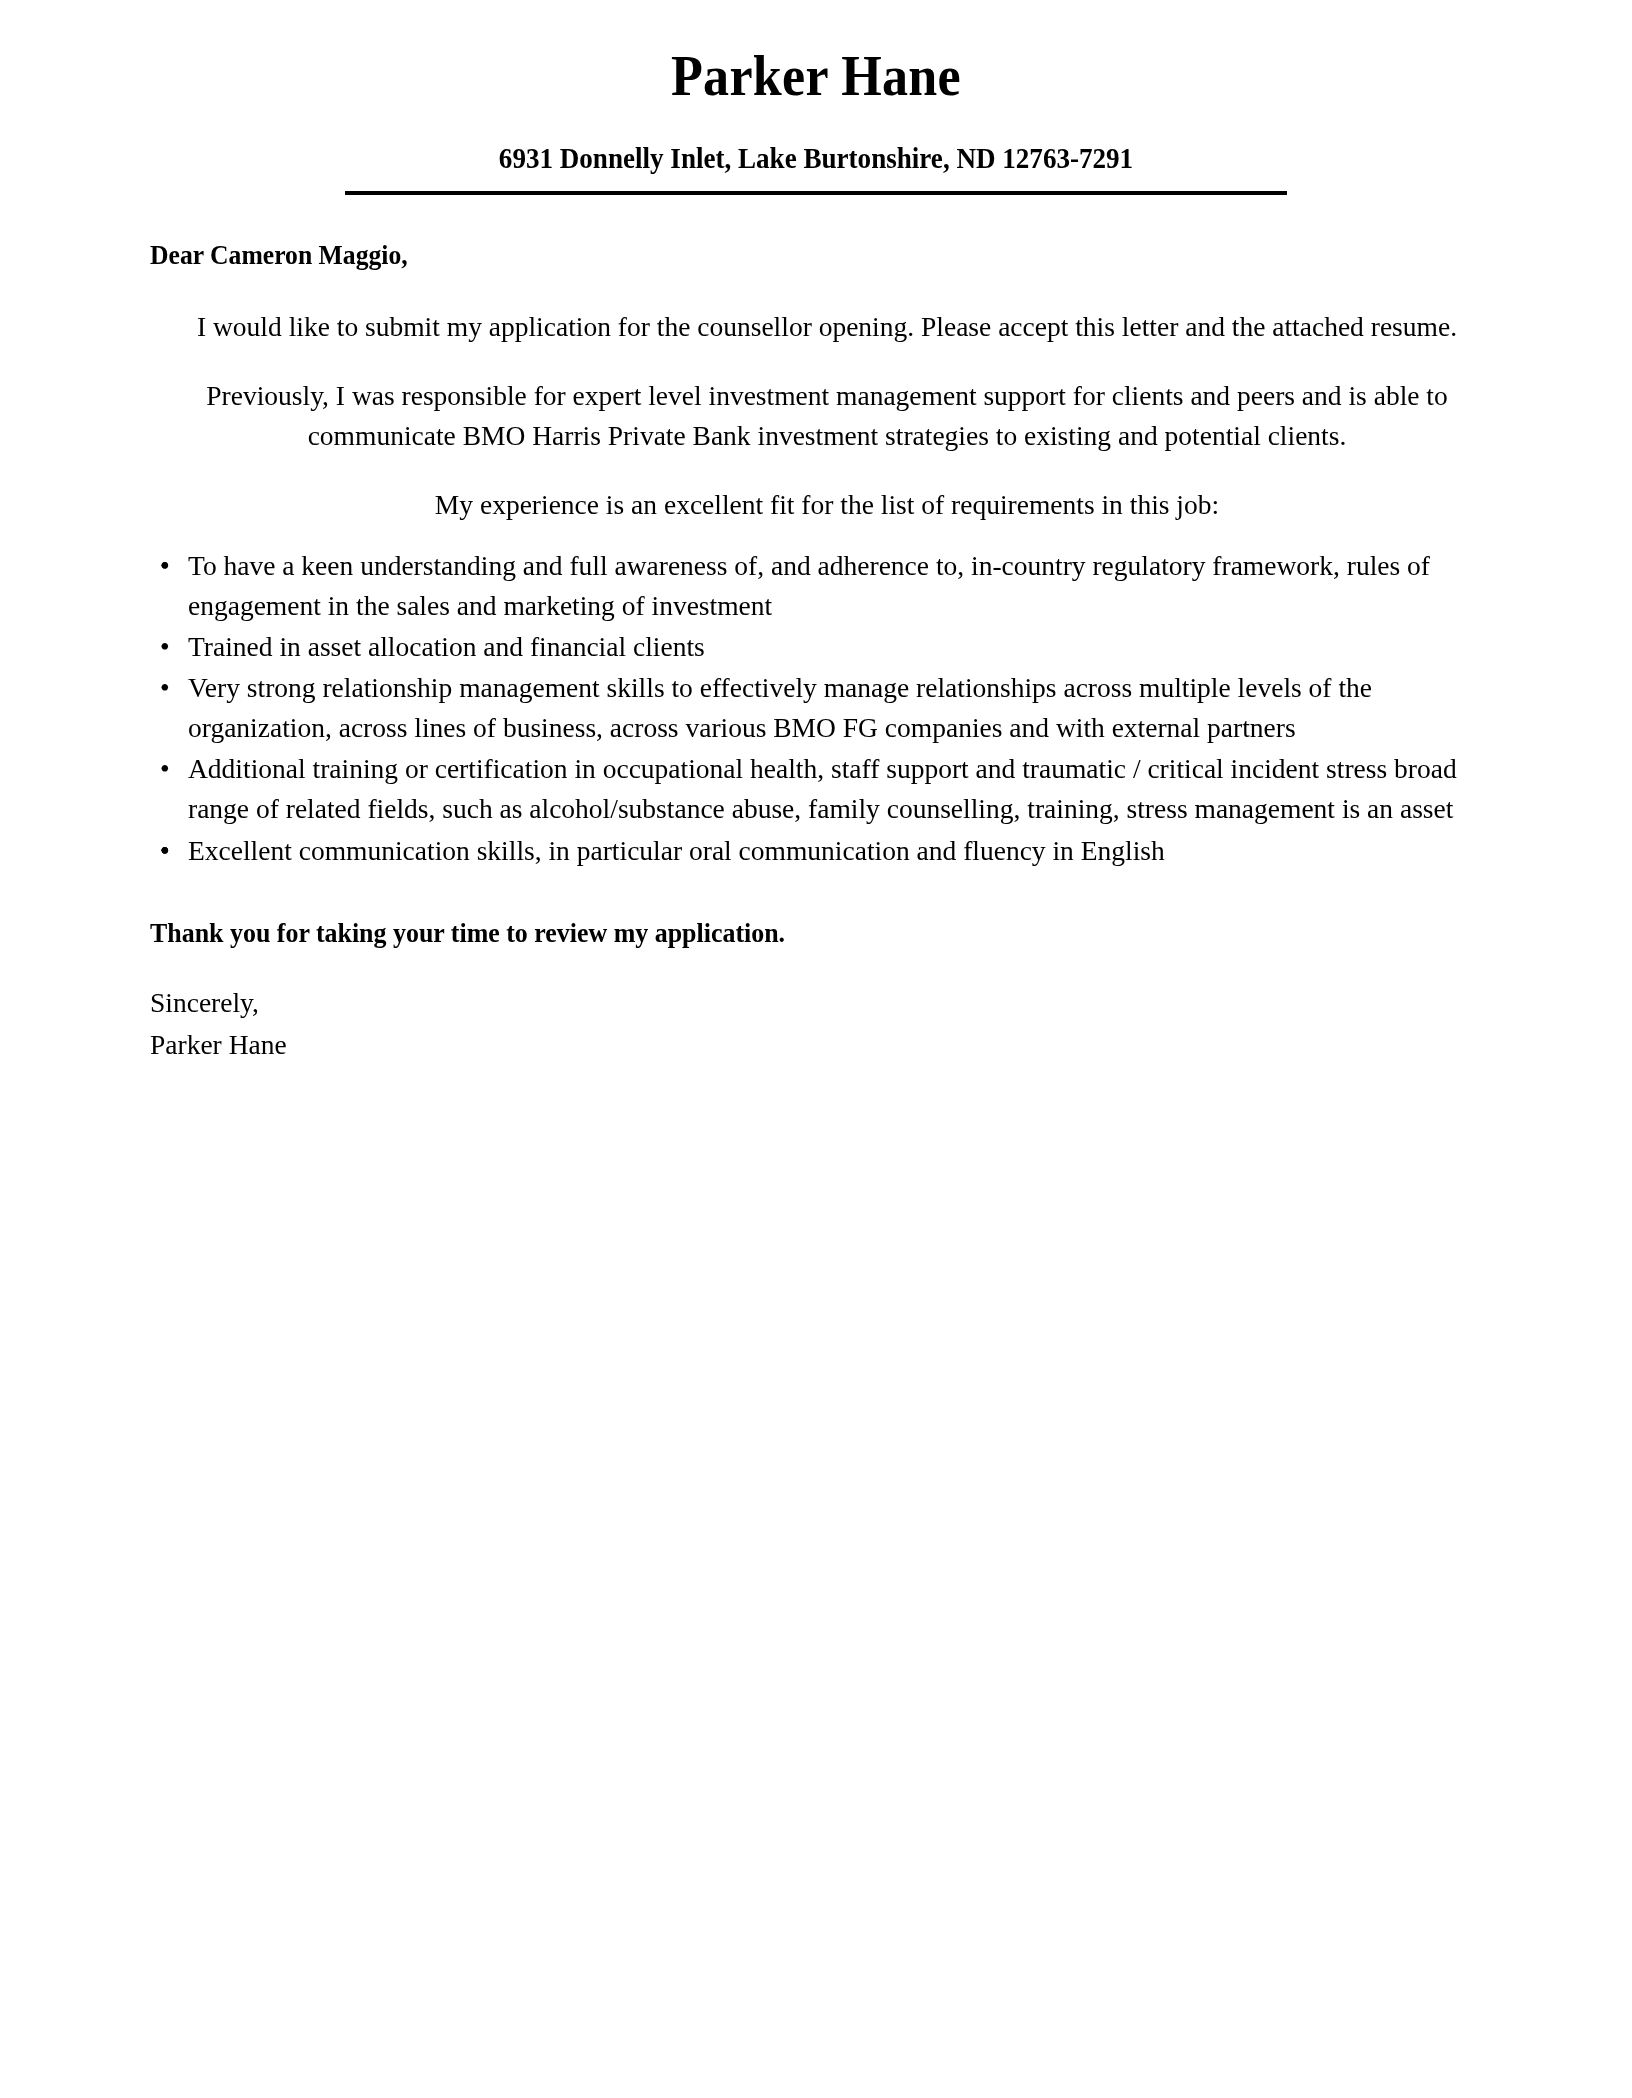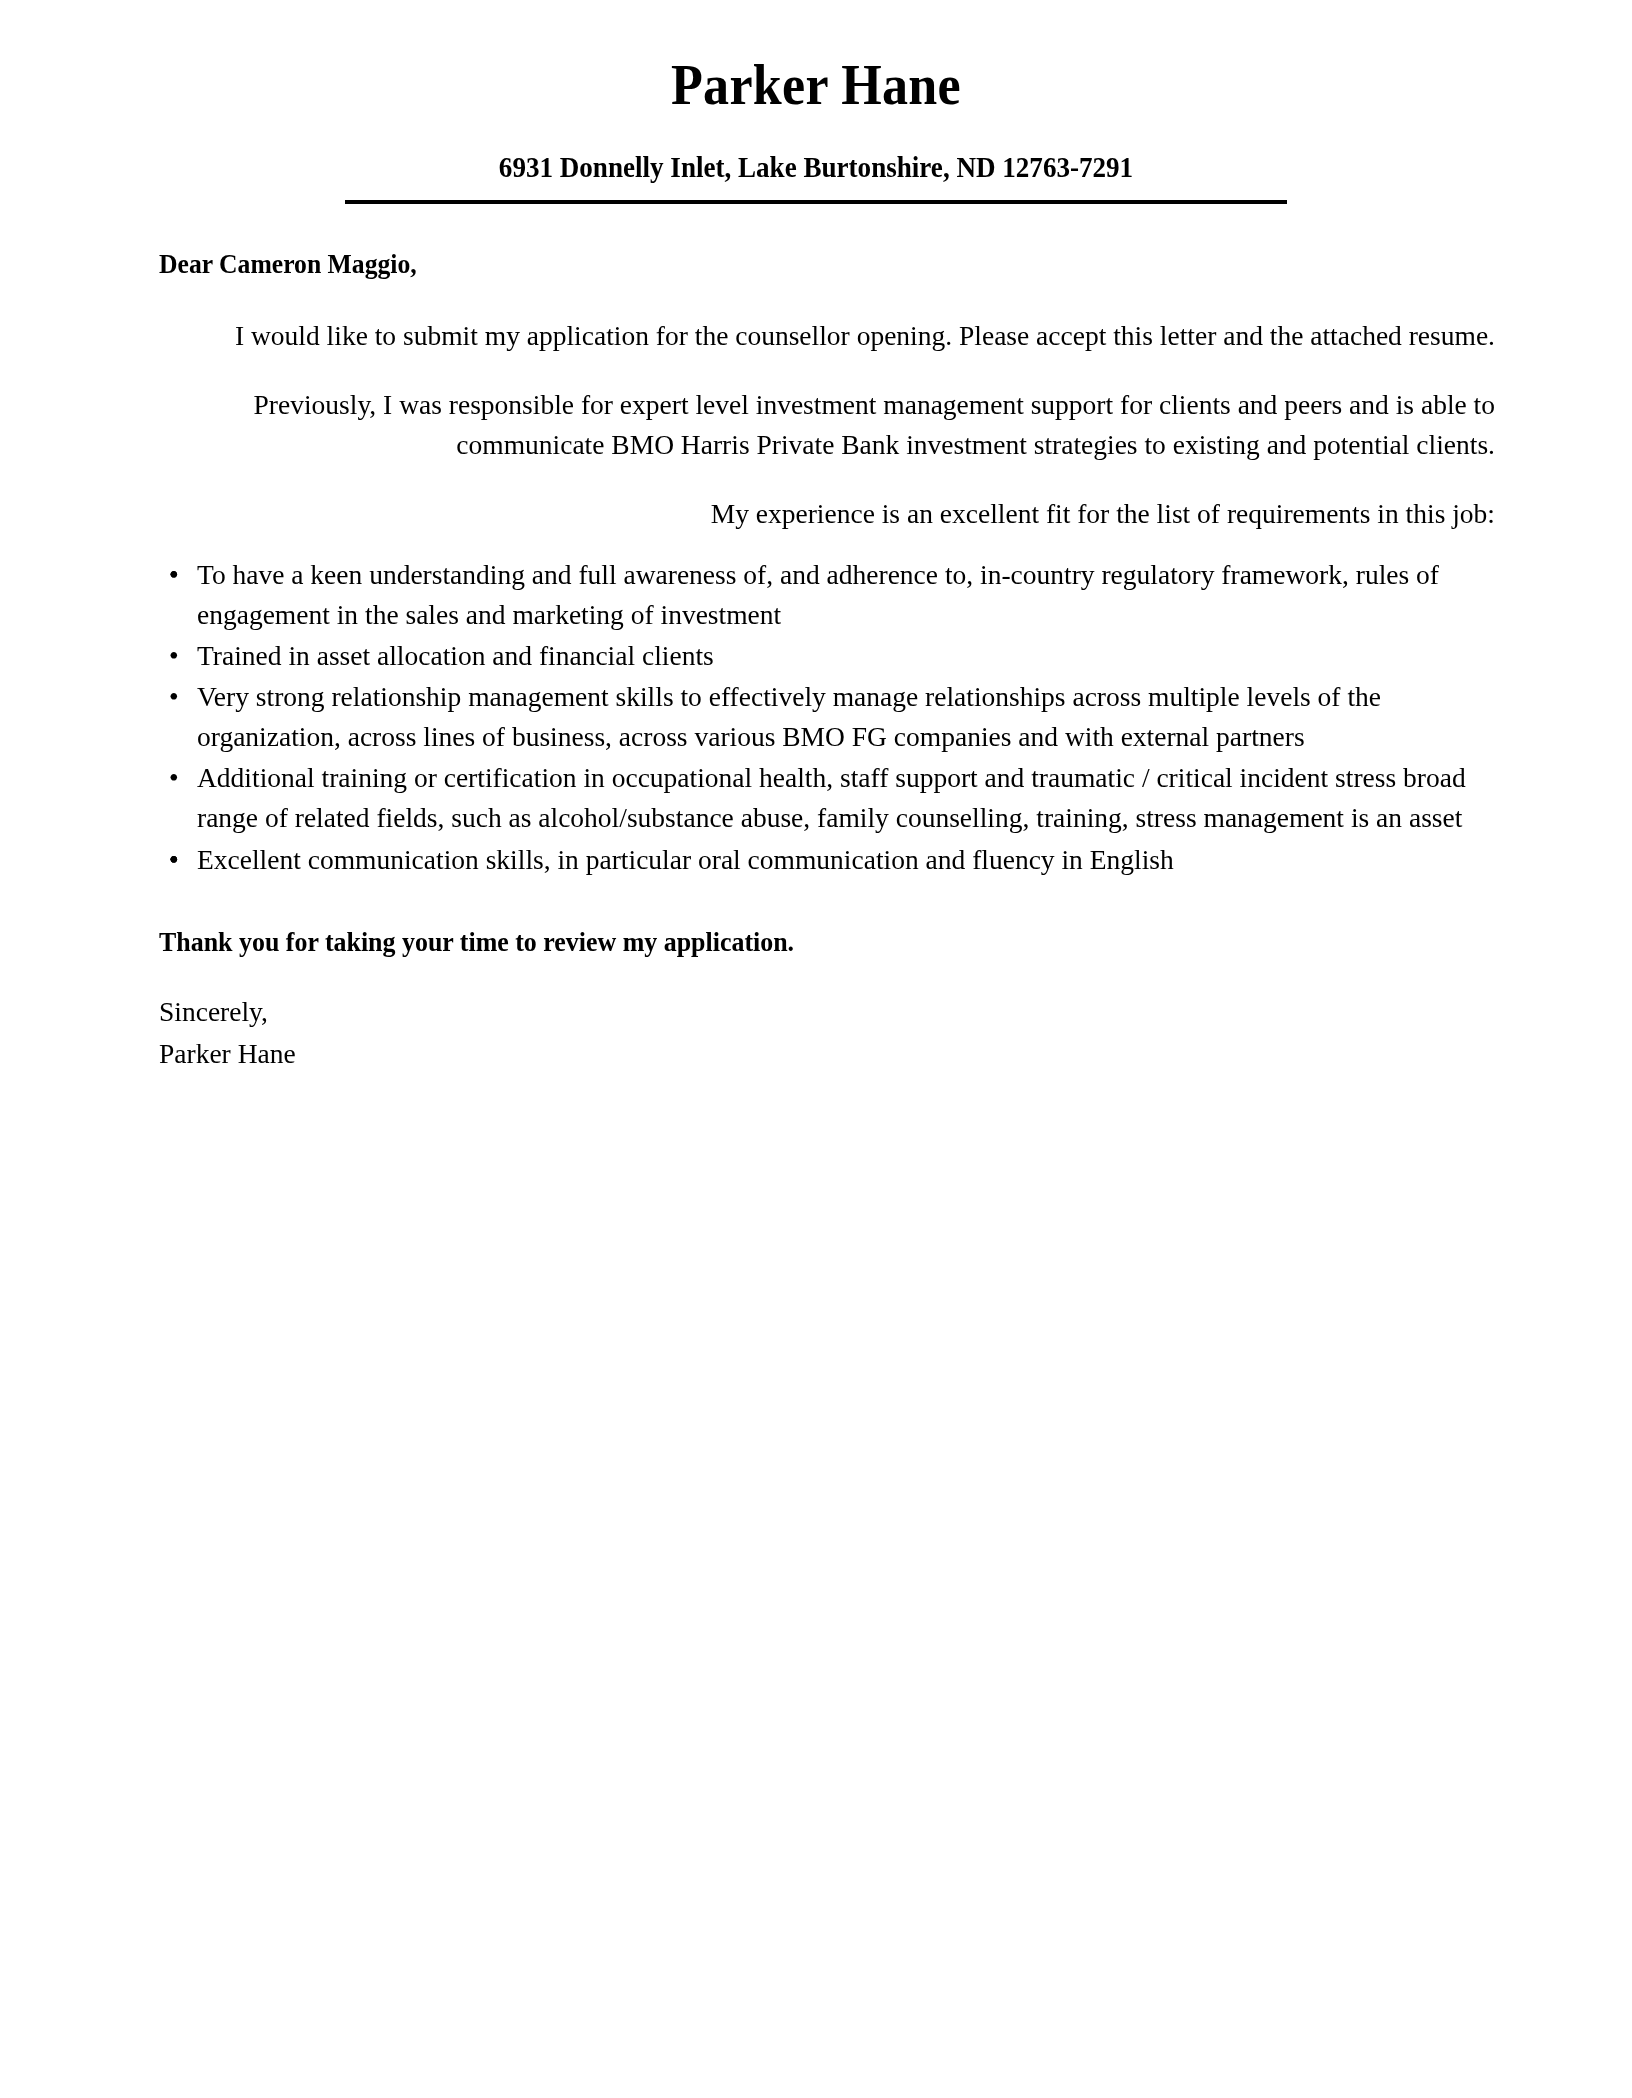--- a/index.html
+++ b/index.html
@@ -14,21 +14,21 @@
     font-family: "Liberation Serif", "DejaVu Serif", serif;
     color: #000000;
     -webkit-font-smoothing: antialiased;
   }
   .page {
     position: relative;
     width: 1632px;
     height: 2098px;
     background: #ffffff;
     box-sizing: border-box;
-    padding: 9px;
+    padding: 0;
     overflow: hidden;
   }
 
   
   .letterhead {
     padding-top: 44px;
     text-align: center;
   }
   .sender-name {
     font-family: "Liberation Serif", "DejaVu Serif", serif;
@@ -67,21 +67,21 @@
     font-weight: bold;
     line-height: 1.35;
     margin: 0 0 34px 0;
     transform: scaleX(0.95);
     transform-origin: left center;
   }
   .para {
     font-size: 27.5px;
     line-height: 1.46;
     margin: 12px 0 29px 0;
-    text-align: right;
+    text-align: center;
   }
   .para:last-of-type {
     margin-bottom: 0;
   }
   .req-intro {
     margin-bottom: 20px;
   }
 
   .req-list {
     list-style: none;

